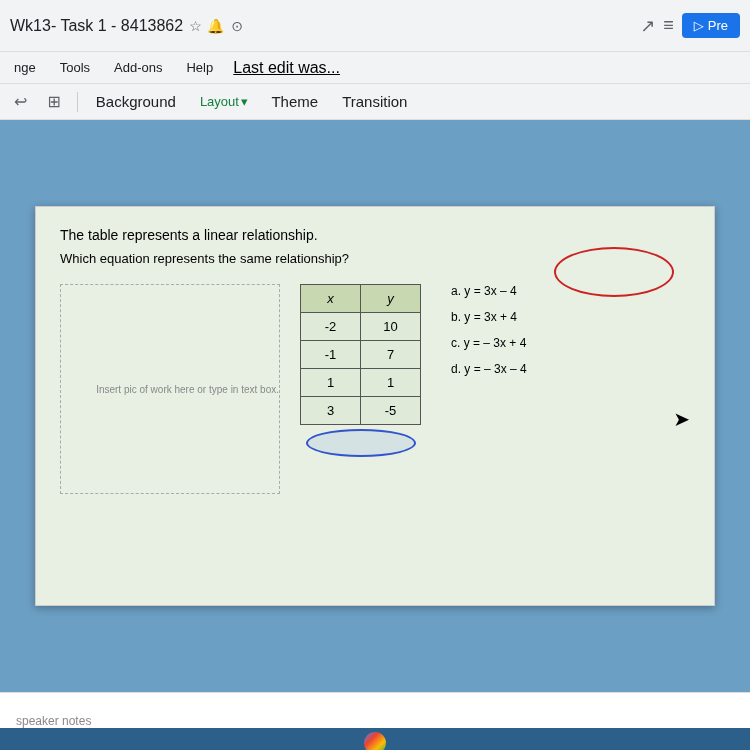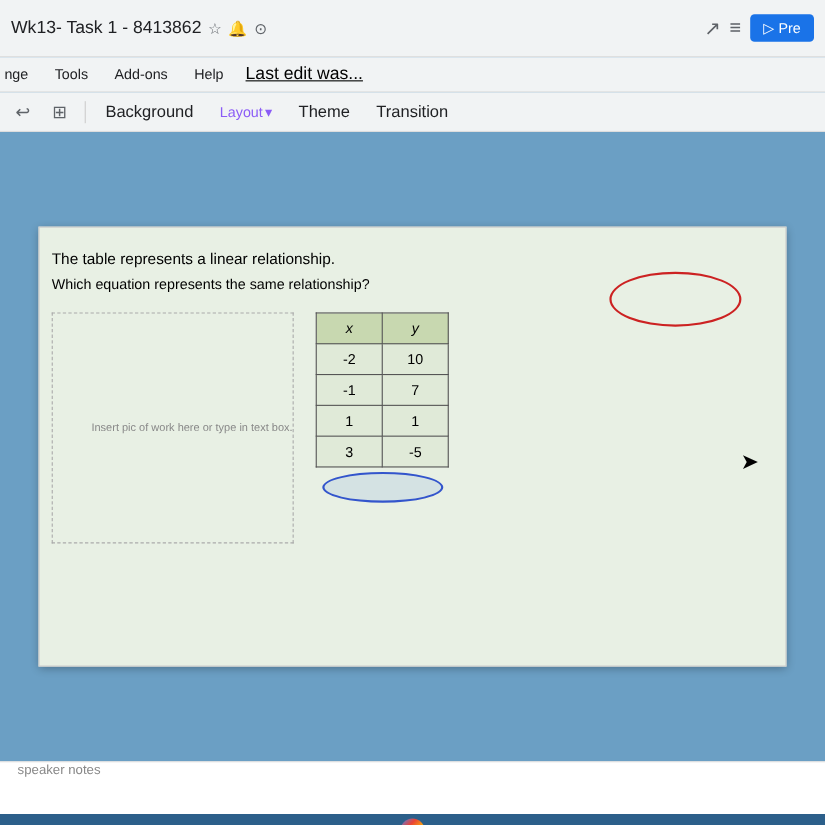--- a/index.html
+++ b/index.html
@@ -58,21 +58,21 @@
       color: #5f6368;
       font-size: 18px;
     }
 
     
     .menu-bar {
       background: #f1f3f4;
       height: 32px;
       display: flex;
       align-items: center;
-      padding: 0 0;
+      padding: 0 10px;
       gap: 16px;
       border-bottom: 1px solid #ddd;
       font-size: 13px;
       color: #202124;
     }
     .menu-item {
       cursor: pointer;
       padding: 2px 4px;
     }
     .last-edit {
@@ -105,21 +105,21 @@
       color: #202124;
       font-size: 15px;
       padding: 3px 6px;
       border-radius: 3px;
     }
     .layout-btn {
       display: flex;
       align-items: center;
       gap: 2px;
       cursor: pointer;
-      color: #8b5cf6;
+      color: #15803d;
       font-size: 13px;
       padding: 3px 6px;
       border-radius: 3px;
     }
     .divider-v {
       width: 1px;
       height: 20px;
       background: #ccc;
     }
 
@@ -137,21 +137,21 @@
     .slide {
       background: #e8f0e4;
       width: 680px;
       height: 400px;
       position: relative;
       border: 1px solid #ccc;
       box-shadow: 0 2px 8px rgba(0,0,0,0.3);
     }
 
     .slide-content {
-      padding: 20px 11px;
+      padding: 20px 24px;
     }
 
     .question-text {
       font-size: 14px;
       color: #000;
       margin-bottom: 8px;
       font-weight: 500;
     }
 
     .question-text2 {
@@ -251,23 +251,23 @@
       position: absolute;
       right: 24px;
       top: 200px;
       font-size: 20px;
       color: #000;
     }
 
     
     .speaker-notes {
       background: #fff;
-      height: 48px;
-      display: flex;
-      align-items: flex-start;
+      height: 36px;
+      display: flex;
+      align-items: flex-end;
       padding: 0 16px;
       font-size: 12px;
       color: #888;
       border-top: 1px solid #ddd;
     }
 
     
     .taskbar {
       background: #2c5f8a;
       height: 30px;
@@ -361,20 +361,26 @@
                 <td>-5</td>
               </tr>
             </tbody>
           </table>
 
           <div class="table-oval-wrapper">
             <div class="table-blue-oval"></div>
           </div>
         </div>
 
+        <div class="answers-area">
+          <div class="answer-item">a.  y = 3x – 4</div>
+          <div class="answer-item">b.  y = 3x + 4</div>
+          <div class="answer-item">c.  y = – 3x + 4</div>
+          <div class="answer-item">d.  y = – 3x – 4</div>
+        </div>
       </div>
     </div>
 
     <div class="red-oval"></div>
 
     <div class="cursor-arrow">➤</div>
   </div>
 </div>
 
 <div class="speaker-notes">

